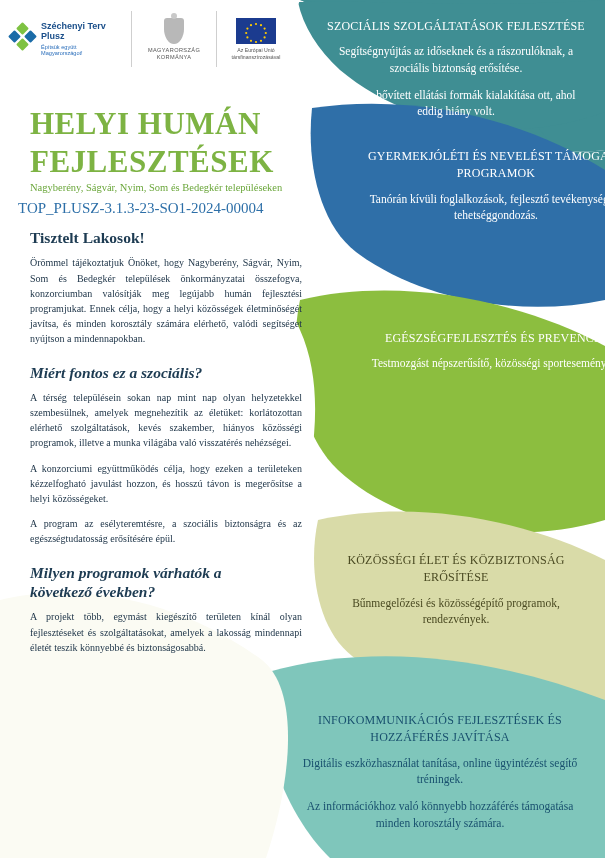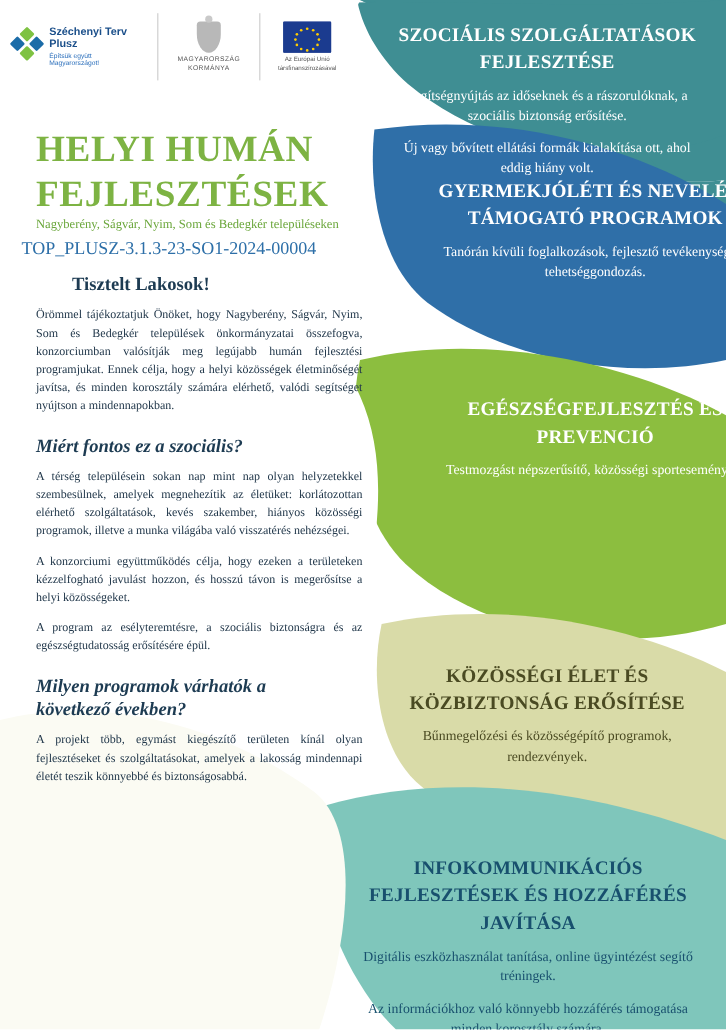--- a/index.html
+++ b/index.html
@@ -23,22 +23,22 @@
   
   .rblock{
     position:absolute;
     text-align:center;
     color:#ffffff;
     width:262px;
     left:325px;
     line-height:1.45;
   }
   .rblock .rtitle{
-    font-weight:bold;
-    font-size:16px;
+    font-weight:normal;
+    font-size:12px;
     letter-spacing:.2px;
     margin-bottom:8px;
     text-transform:uppercase;
   }
   .rblock p{margin:0 0 10px 0;font-size:11.5px;}
 
   #blk-szoc{top:18px;}
   #blk-gyermek{top:148px;}
   #blk-egeszseg{top:330px;}
   #blk-kozbiz{top:552px;}
@@ -111,21 +111,21 @@
 
   
   .body{
     position:absolute;left:30px;top:228px;width:272px;
     color:#243447;
   }
   .h2{
     font-size:15.5px;font-weight:bold;color:#1d3b52;
     margin:16px 0 8px 0;line-height:1.25;
   }
-  .h2.first{margin-top:0;margin-left:30px;}
+  .h2.first{margin-top:0;}
   .h2.ital{font-style:italic;}
   .body p{
     font-size:10px;line-height:1.52;margin:0 0 10px 0;
     text-align:justify;color:#22384b;
   }
 </style>
 </head>
 <body>
 
 <div class="page">

